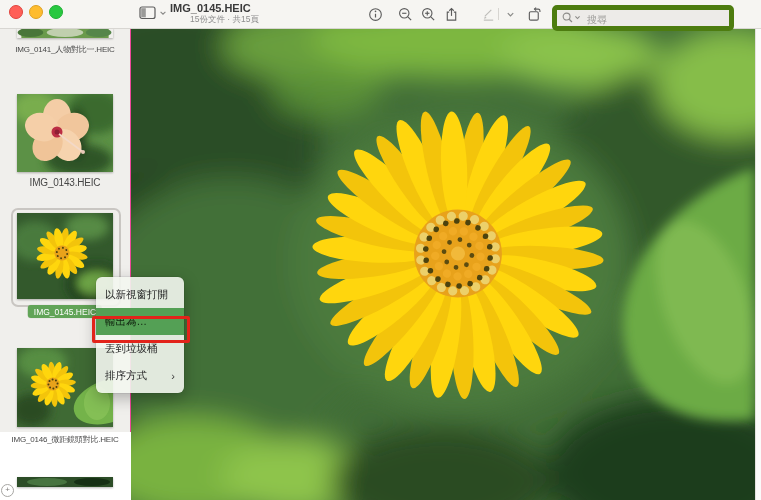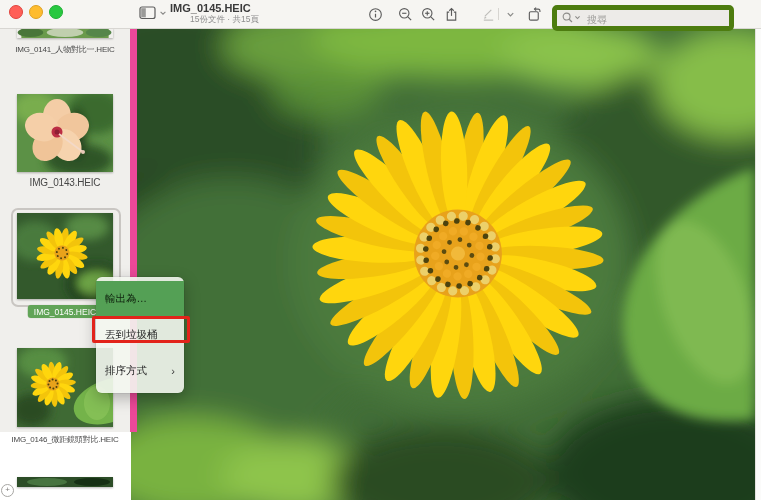--- a/index.html
+++ b/index.html
@@ -33,21 +33,21 @@
     position:absolute;left:28px;top:0;width:138px;height:16px;border:none;outline:none;
     background:transparent;font-size:10px;color:#444;
     font-family:"Liberation Sans","DejaVu Sans",sans-serif;
   }
   .searchbox input::placeholder{color:#9b9a97;}
   .searchbox .mag{position:absolute;left:5px;top:2px;color:#8c8b88;}
   .searchbox .chev{position:absolute;left:17px;top:4px;color:#8c8b88;}
   
   .sidebar{
     position:absolute;left:0;top:28px;width:130px;height:404px;
-    background:#f0efec;border-right:7px solid #ec4899;z-index:10;
+    background:#f0efec;border-right:1px solid #ec4899;z-index:10;
   }
   .thumb{position:absolute;left:17px;width:96px;box-shadow:0 1px 2px rgba(0,0,0,.28);overflow:hidden;}
   .thumb svg{display:block;}
   .thumb-label{
     position:absolute;left:0;width:130px;text-align:center;font-size:8px;color:#474747;
     white-space:nowrap;overflow:hidden;letter-spacing:-0.2px;
   }
   .sel-ring{
     position:absolute;left:11px;top:180px;width:106px;height:95px;
     border:2.5px solid #c9c6c2;border-radius:7px;
@@ -444,20 +444,21 @@
       <rect width="96" height="10" fill="#2c4d27"></rect>
       <ellipse cx="30" cy="5" rx="20" ry="4" fill="#477440"></ellipse>
       <ellipse cx="75" cy="5" rx="18" ry="4" fill="#163015"></ellipse>
     </svg>
   </div>
 
   <div class="zoom-badge">+</div>
 </div>
 
 <div class="ctx-menu">
+  <div class="ctx-item">以新視窗打開</div>
   <div class="ctx-item highlighted">輸出為…</div>
   <div class="ctx-item">丟到垃圾桶</div>
   <div class="ctx-item">
     <span>排序方式</span>
     <span class="sub-arrow">›</span>
   </div>
 </div>
 <div class="red-box"></div>
 
 </body></html>

